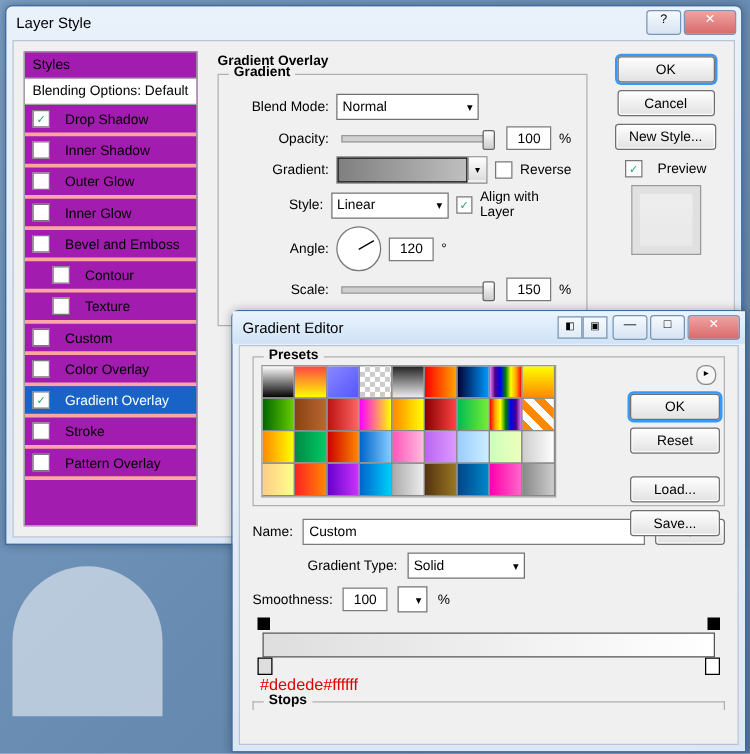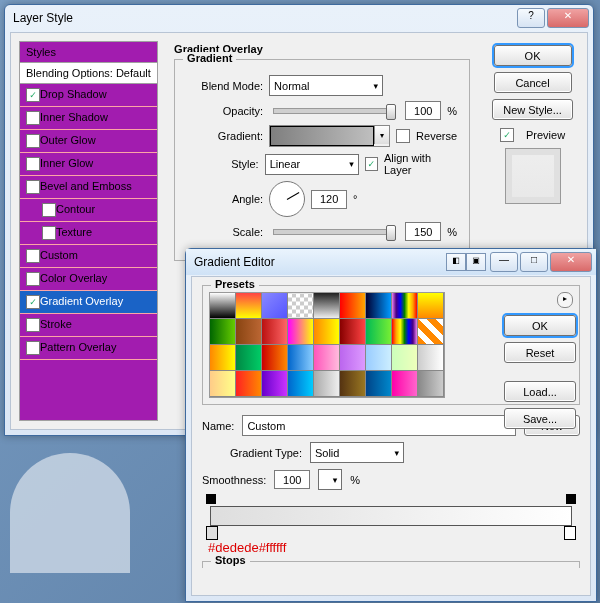--- a/index.html
+++ b/index.html
@@ -10,21 +10,21 @@
   .win-btns{display:flex;gap:2px}
   .win-btn{width:26px;height:18px;border:1px solid #7a94b5;border-radius:3px;background:linear-gradient(180deg,#f6fafe,#d6e3f3);font-size:10px;line-height:14px;text-align:center;cursor:default}
   .win-btn.close{background:linear-gradient(180deg,#f0a2a2,#d96a6a);color:#fff;width:40px}
   .content{position:absolute;left:5px;right:5px;top:27px;bottom:5px;background:#f0f0f0;border:1px solid #b8c4d4}
   
   #layerstyle{left:4px;top:4px;width:588px;height:430px}
   .ls-body{display:flex;height:100%}
   .styles-panel{width:148px;margin:8px;border:1px solid #a0a0a0;background:#a21caf;display:flex;flex-direction:column}
   .styles-head{padding:4px 6px;border-bottom:1px solid #a0a0a0;font-size:11px}
   .styles-sub{padding:4px 6px;border-bottom:1px solid #a0a0a0;background:#fff}
-  .style-row{display:flex;align-items:flex-start;gap:0;padding:4px 6px;border-bottom:1px solid #fca5a5;cursor:default}
+  .style-row{display:flex;align-items:flex-end;gap:12px;padding:4px 6px;border-bottom:3px solid #fca5a5;cursor:default}
   .style-row.indent{padding-left:22px}
   .style-row.selected{background:#1a63c6;color:#fff}
   .chk{width:12px;height:12px;border:1px solid #777;background:#fff;display:inline-flex;align-items:center;justify-content:center;font-size:9px;color:#2a6;line-height:1}
   .chk.checked::after{content:"✓"}
   .mid-panel{flex:1;padding:10px 8px;position:relative}
   .grp-title{font-weight:bold;margin-bottom:2px}
   .fieldset{border:1px solid #b0b0b0;padding:10px 12px 14px;position:relative;margin-top:4px}
   .legend{position:absolute;top:-8px;left:8px;background:#f0f0f0;padding:0 4px;font-weight:bold}
   .frow{display:flex;align-items:center;margin:5px 0;gap:6px}
   .flabel{width:76px;text-align:right}
@@ -255,21 +255,21 @@
 
       <div class="half-row">
         <span>Name:</span>
         <div class="txt">
             <span>Custom</span>
           </div>
         <button class="ps-btn" style="min-width:56px">New</button>
       </div>
 
       <div class="half-row">
-        <span style="margin-left:28px">Gradient Type:</span>
+        <span style="margin-left:44px">Gradient Type:</span>
         <div class="select">
             <span>Solid</span>
           </div>
       </div>
 
       <div class="half-row">
         <span>Smoothness:</span>
         <div class="numbox">100</div>
         <div class="select" style="min-width:8px;padding:0 12px 0 2px"></div>
         <span>%</span>

